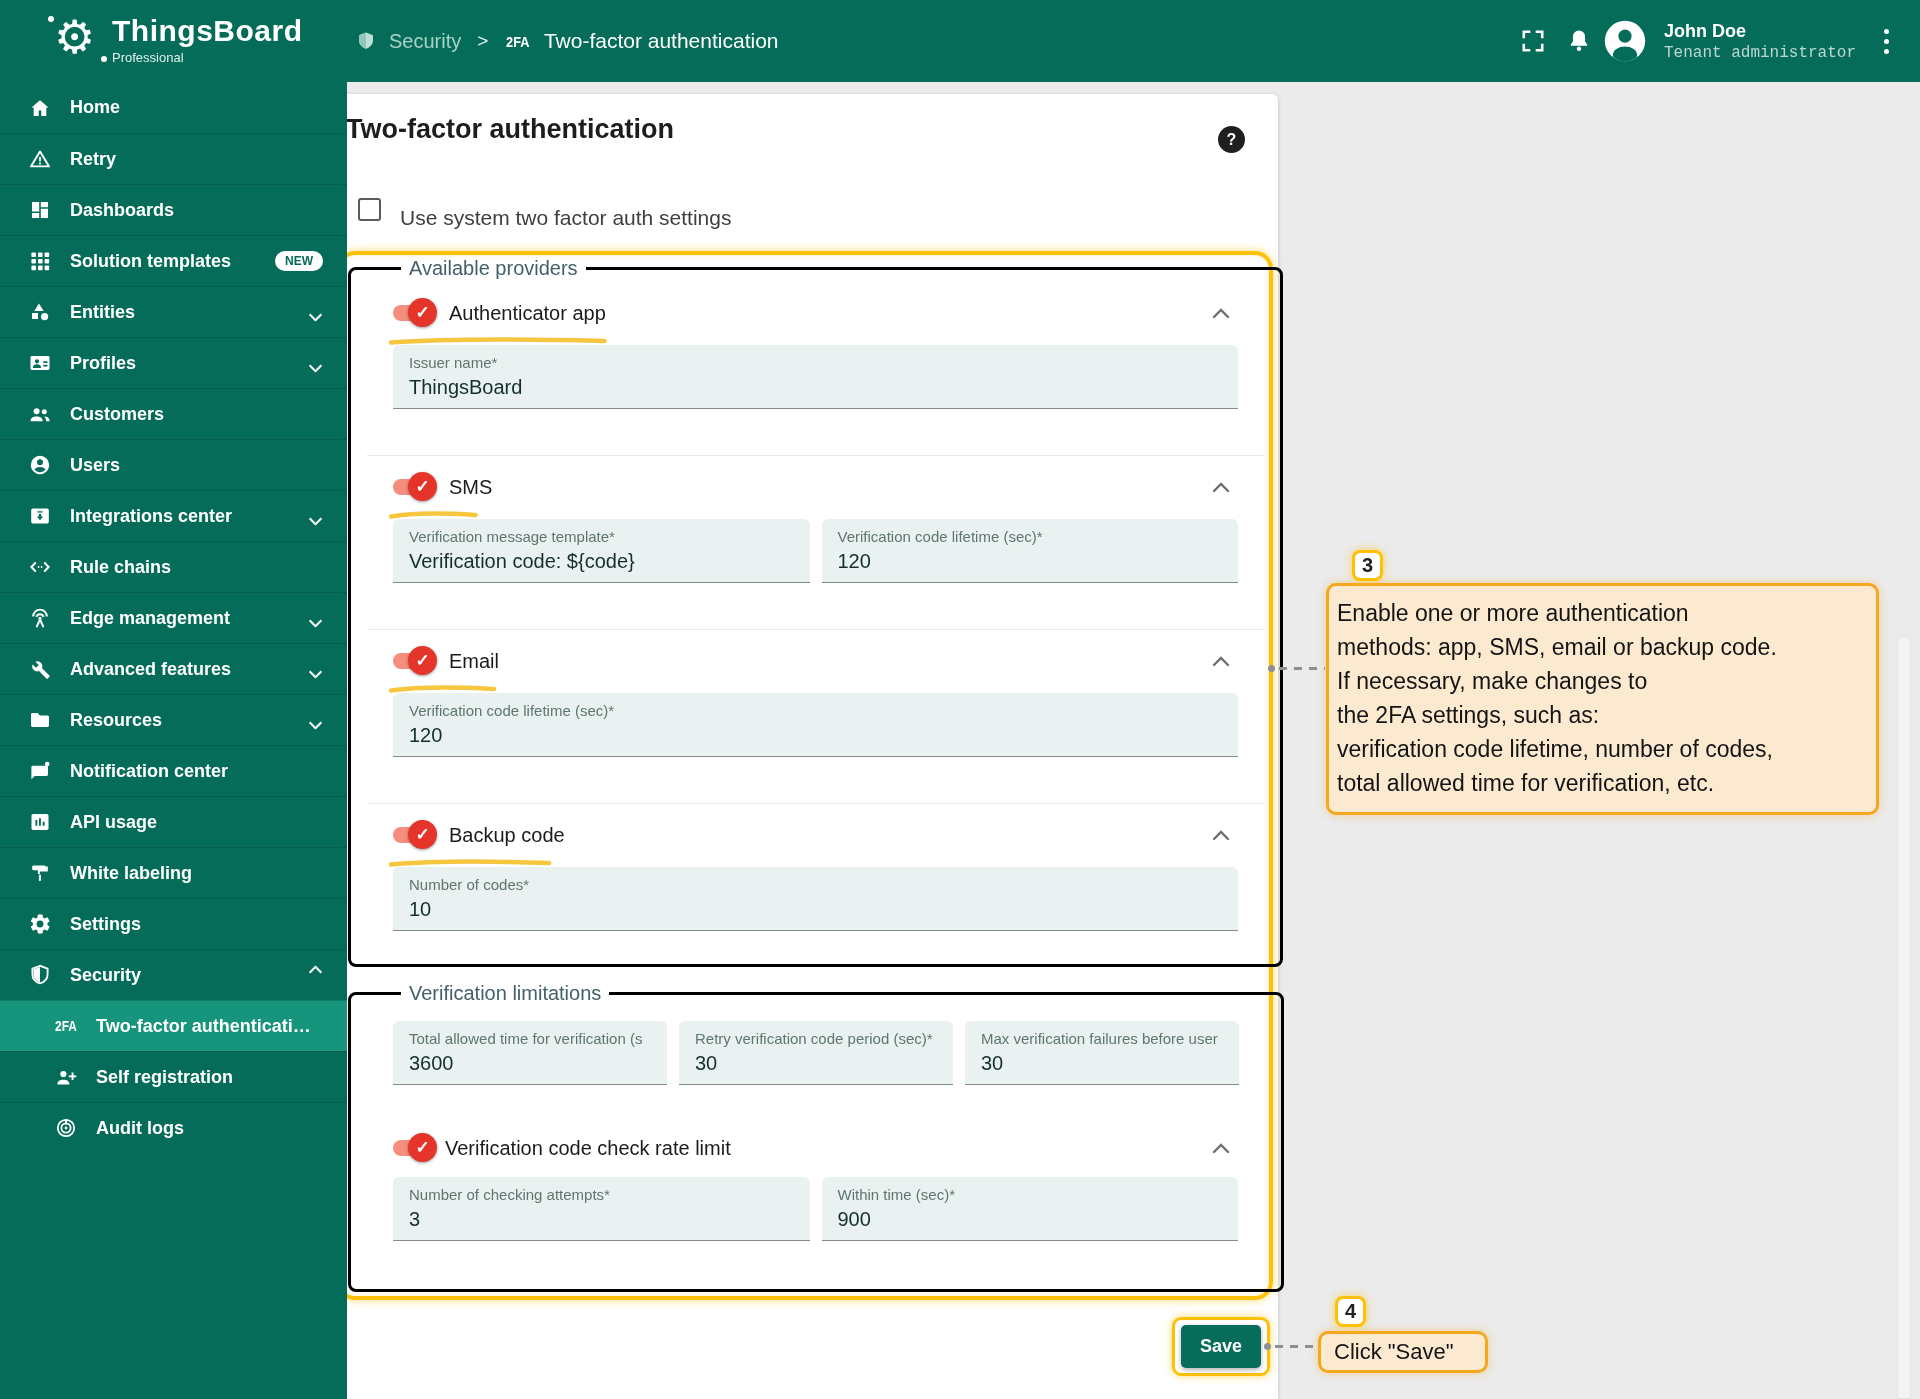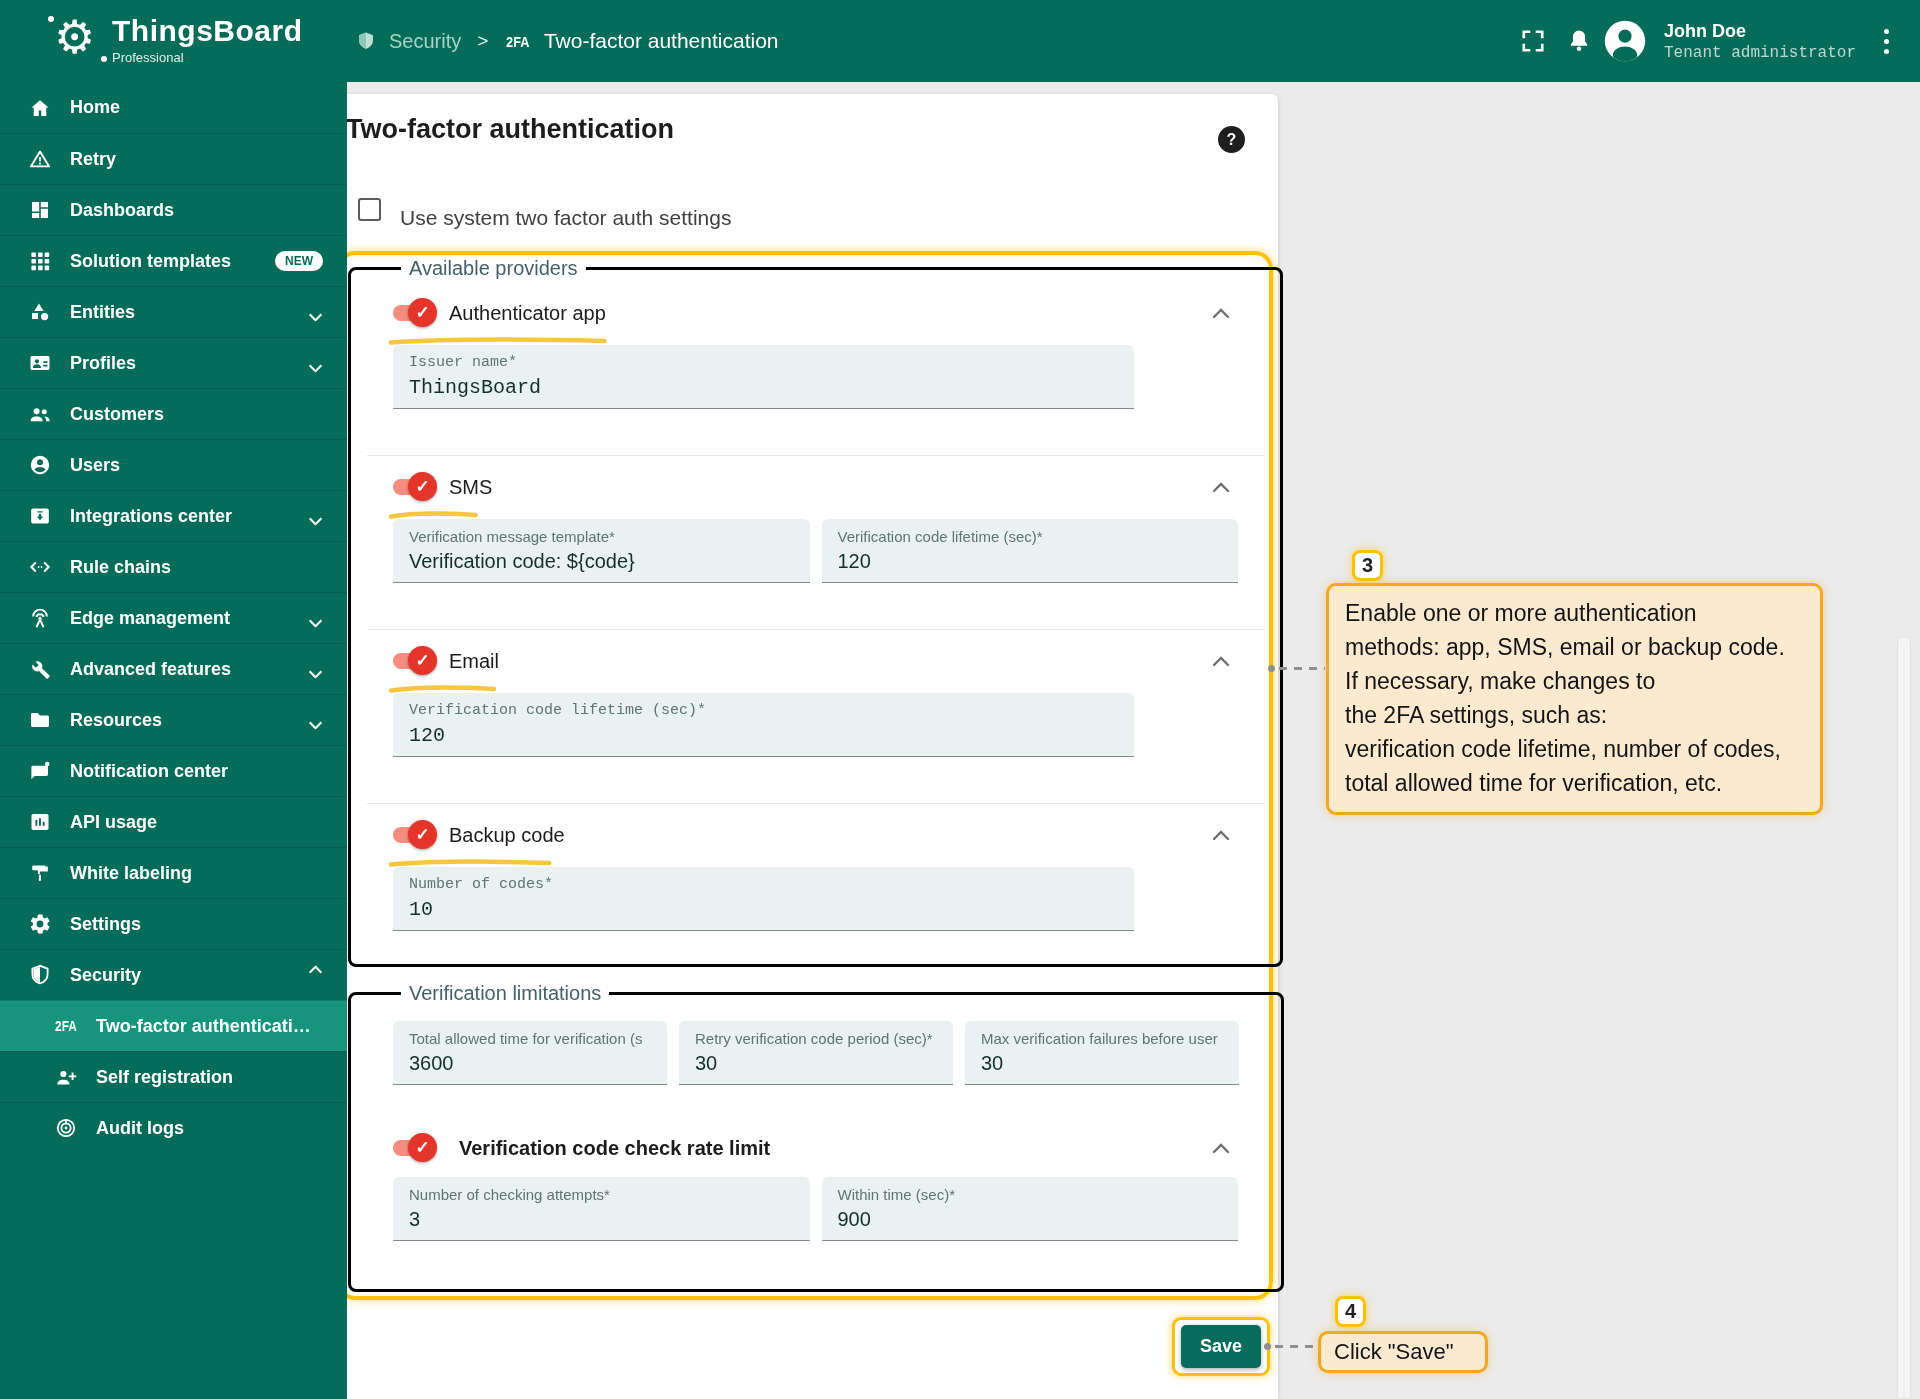--- a/index.html
+++ b/index.html
@@ -57,47 +57,47 @@
   fieldset legend { padding:0 8px; margin-left:8px; font-size:20px; color:#44606a; }
   #fs-providers { left:348px; top:257px; width:913px; height:710px; }
   #fs-limits { left:348px; top:982px; width:913px; height:310px; }
 
   .p-row { position:relative; margin-top:16px; height:34px; display:flex; align-items:center; width:845px; }
   .p-row.after-div { margin-top:14px; }
   .toggle { position:relative; width:46px; height:30px; flex:none; cursor:pointer; }
   .tg-track { position:absolute; left:0; top:7px; width:42px; height:16px; border-radius:8px; background:#F58E7E; }
   .tg-thumb { position:absolute; right:2px; top:0px; width:29px; height:29px; border-radius:50%; background:#E5352B; color:#fff; font-size:17px; font-weight:700; display:flex; align-items:center; justify-content:center; box-shadow:0 1px 3px rgba(0,0,0,.4); }
   .p-label { margin-left:10px; font-size:20px; color:#1c1c1c; }
-  .p-label.bold { font-weight:700; margin-left:20px; }
+  .p-label.bold { font-weight:400; margin-left:6px; }
   .p-chevron { position:absolute; right:8px; top:9px; width:18px; height:11px; cursor:pointer; }
   .p-underline { height:8px; margin-top:1px; margin-left:-5px; }
   .p-fields { display:flex; gap:12px; margin-top:6px; width:845px; }
   .p-divider { height:1px; background:#e8e8e8; margin:46px -26px 0; }
 
   .field { background:#E9F2F0; border-radius:6px 6px 0 0; border-bottom:1px solid #7f8c89; height:64px; padding:9px 16px 0; cursor:text; overflow:hidden; }
-  .field.full { width:741px;font-family:Liberation Mono, monospace; }
+  .field.full { width:845px; }
   .field.half { flex:1; }
   .field.third { width:274px; flex:none; }
   .f-label { font-size:15px; color:#5f7570; white-space:nowrap; }
   .f-value { font-size:20px; color:#15302b; margin-top:5px; white-space:nowrap; }
 
   .limit-fields { display:flex; gap:12px; margin-top:16px; }
   .rate-row-wrap { margin-top:46px; }
   .rate-fields { display:flex; gap:12px; margin-top:12px; width:845px; }
 
   
   .save-wrap { position:absolute; left:1172px; top:1317px; width:98px; height:59px; border:3.5px solid #FFC107; border-radius:9px; box-shadow:0 0 9px rgba(255,193,7,.6); z-index:4; pointer-events:none; }
   .save-btn { position:absolute; left:1181px; top:1325px; width:80px; height:43px; background:#076C59; border:none; border-radius:5px; color:#fff; font-size:18px; font-weight:600; font-family:inherit; cursor:pointer; box-shadow:0 2px 5px rgba(0,0,0,.3); z-index:5; }
 
   
   .step-badge { position:absolute; width:31px; height:31px; background:#fff; border:3.5px solid #FFC107; border-radius:8px; box-shadow:0 0 8px rgba(255,193,7,.65); display:flex; align-items:center; justify-content:center; font-size:20px; font-weight:600; color:#222; z-index:7; }
   #badge3 { left:1352px; top:550px; }
   #badge4 { left:1335px; top:1296px; }
   .callout { position:absolute; background:#FCEAD0; border:3.5px solid #F5A81F; border-radius:10px; box-shadow:0 0 8px rgba(245,168,31,.45); color:#141414; z-index:6; }
-  #callout3 { left:1326px; top:583px; width:497px; padding:10px 16px 12px; font-size:23px; line-height:34px; }
+  #callout3 { left:1326px; top:583px; width:553px; padding:10px 8px 12px; font-size:23px; line-height:34px; }
   #callout4 { left:1318px; top:1331px; width:170px; height:42px; font-size:22px; display:flex; align-items:center; padding-left:13px; }
 
   .dash { position:absolute; height:3px; background:repeating-linear-gradient(90deg,#8f8f8f 0 8px,transparent 8px 15px); z-index:6; }
   #dash3 { left:1279px; top:667px; width:46px; }
   #dash4 { left:1275px; top:1345px; width:42px; }
   .dash-dot { position:absolute; width:7px; height:7px; border-radius:50%; background:#8f8f8f; z-index:6; }
   #dot3 { left:1268px; top:665px; }
   #dot4 { left:1264px; top:1343px; }
 
   

